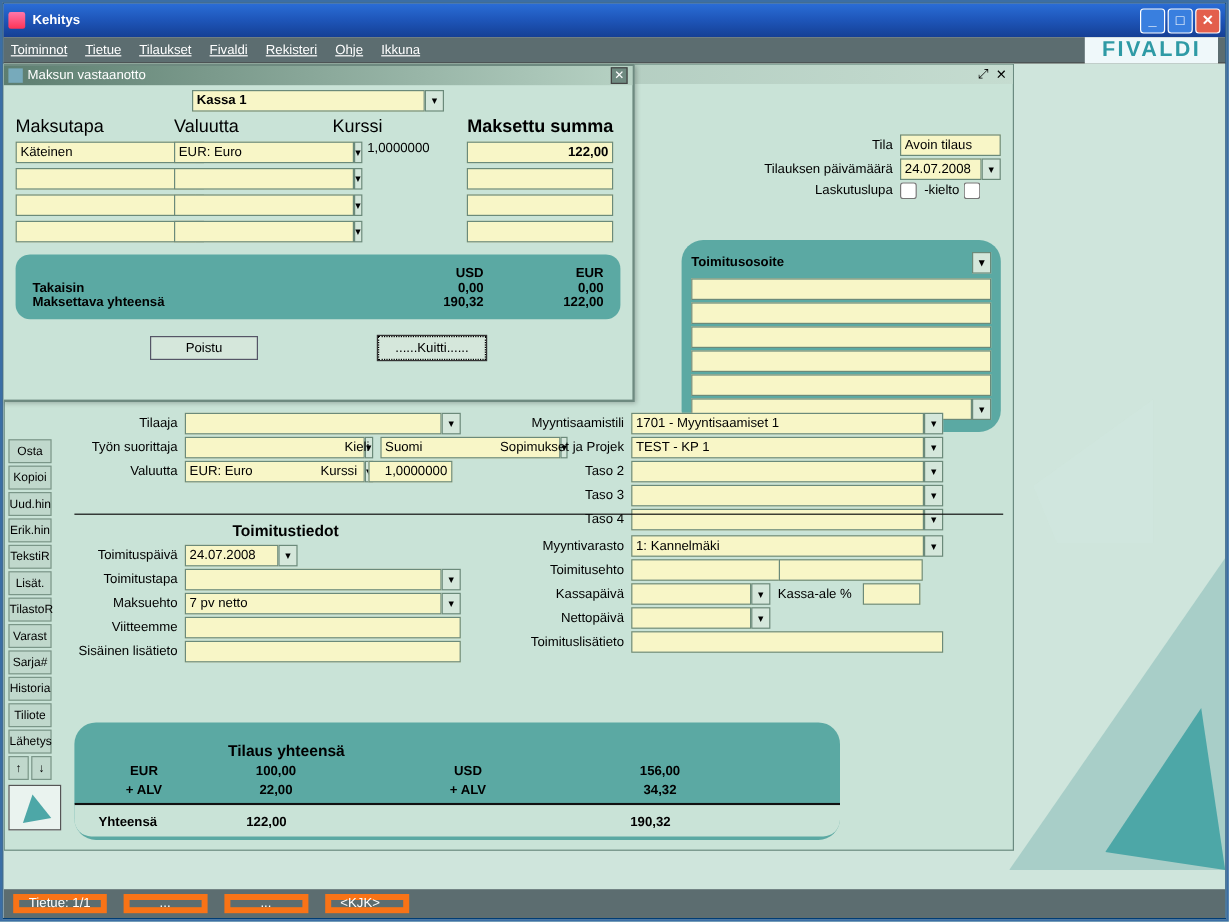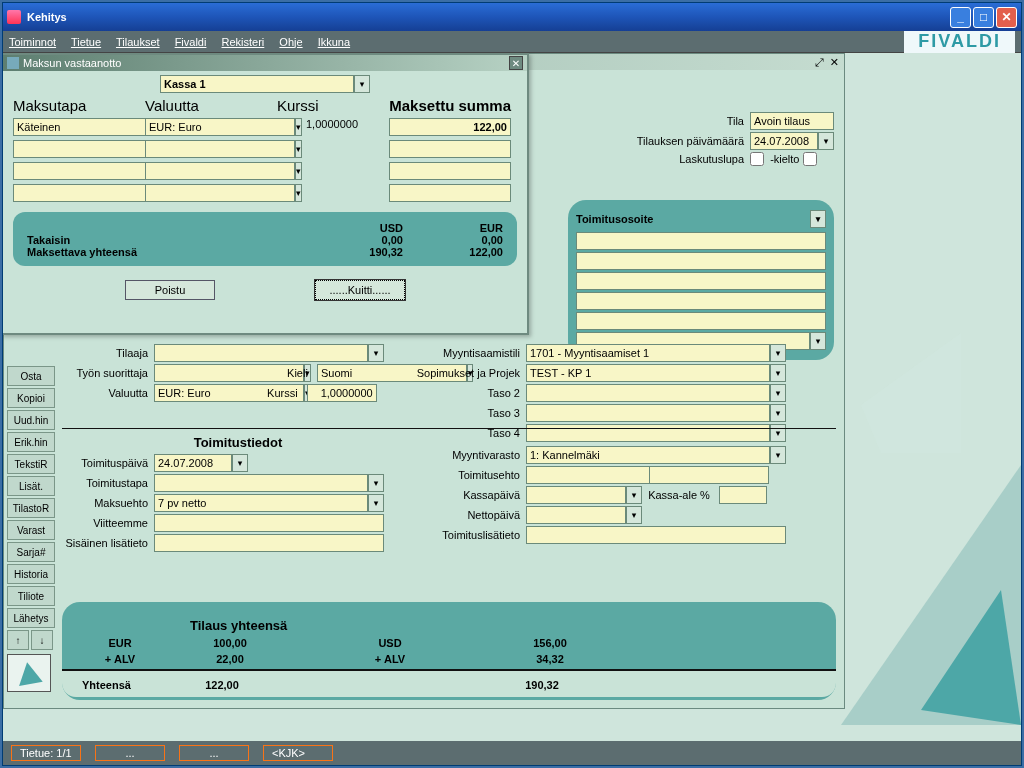--- a/index.html
+++ b/index.html
@@ -16,21 +16,21 @@
 .workarea { flex: 1; position: relative; background: #cfe5dc; overflow: hidden; }
 
 .shape1 { position: absolute; right: 0; bottom: 40px; width: 180px; height: 260px; background: #9ec8c3; clip-path: polygon(100% 0%, 100% 100%, 0% 100%); opacity: 0.8; }
 .shape2 { position: absolute; right: 0; bottom: 40px; width: 100px; height: 150px; background: #4da7a7; clip-path: polygon(80% 10%, 100% 100%, 0% 90%); }
 .shape3 { position: absolute; right: 60px; top: 280px; width: 100px; height: 120px; background: #d0e7de; clip-path: polygon(0 60%, 100% 0, 100% 100%, 20% 100%); opacity: 0.7; }
 
 .subwin { position: absolute; top: 0; left: 0; width: 842px; height: 656px; background: #c9e3d7; border: 1px solid #6b8a80; }
 .subwin-bar { height: 16px; background: linear-gradient(to right, #9ab8ab, #c5dcd0); display: flex; justify-content: flex-end; align-items: center; padding-right: 5px; gap: 6px; }
 .subwin-content { position: relative; height: calc(100% - 16px); }
 
-.sidebar { position: absolute; left: 3px; top: 296px; width: 48px; display: flex; flex-direction: column; gap: 2px; }
+.sidebar { position: absolute; left: 3px; top: 296px; width: 36px; display: flex; flex-direction: column; gap: 2px; }
 .sidebar button { background: #c0d8cc; border: 1px solid #7a9688; height: 20px; font-size: 10px; cursor: pointer; }
 .arrowpair { display: flex; gap: 2px; }
 .arrowpair button { width: 22px; height: 20px; }
 .side-logo { width: 44px; height: 38px; background: #eaf3ef; border: 1px solid #555; display: flex; align-items: center; justify-content: center; margin-top: 2px; }
 .side-logo-tri { width: 0; height: 0; border-left: 12px solid transparent; border-right: 12px solid transparent; border-bottom: 22px solid #4da7a7; transform: rotate(-10deg); }
 
 .form-area { position: absolute; left: 58px; top: 2px; right: 4px; bottom: 4px; }
 .rounded-panel { background: #5ba9a3; border-radius: 18px; padding: 10px 8px 8px 8px; }
 .field-row { display: flex; align-items: center; margin-bottom: 2px; }
 .field-row label { text-align: right; padding-right: 6px; font-size: 11px; color: #000; }
@@ -42,21 +42,21 @@
 
 .delivery { position: absolute; right: 6px; top: 128px; width: 266px; height: 160px; }
 .delivery h4 { font-size: 12px; font-weight: bold; color: #000; margin-bottom: 4px; display: flex; justify-content: space-between; align-items: center; }
 .delivery .row-in { width: 100%; }
 
 .mid-left { position: absolute; left: 0; top: 272px; width: 352px; }
 .mid-right { position: absolute; left: 354px; top: 272px; width: 420px; }
 
 .sec-h { font-weight: bold; font-size: 13px; text-align: center; margin: 6px 0 4px 0; }
 
-.totals { position: absolute; left: 0; bottom: 4px; width: 774px; height: 98px; }
+.totals { position: absolute; left: 0; bottom: 4px; width: 638px; height: 98px; }
 .tot-grid { display: grid; grid-template-columns: 100px 120px 200px 120px; row-gap: 4px; font-weight: bold; }
 .tot-grid div { text-align: center; }
 .grand-row { border-top: 2px solid #111; margin-top: 4px; padding-top: 6px; display: grid; grid-template-columns: 100px 120px 200px 120px; font-weight: bold; }
 
 .dialog { position: absolute; top: 0; left: -2px; width: 528px; height: 282px; background: #c9e3d7; border: 2px solid #6e8a80; z-index: 50; box-shadow: 2px 2px 4px rgba(0,0,0,0.25); }
 .dialog-bar { height: 16px; background: linear-gradient(to right, #5d7e70, #b7d2c4); color: #fff; display: flex; align-items: center; justify-content: space-between; padding: 0 4px; }
 .dialog-bar .xbtn { width: 14px; height: 14px; background: #6e8a80; border: 1px solid #444; color: #fff; display: flex; align-items: center; justify-content: center; font-size: 10px; cursor: pointer; }
 .dialog-body { padding: 4px 10px; }
 .dlg-center-h { text-align: center; font-weight: bold; font-size: 13px; margin-bottom: 2px; }
 .dlg-grid { display: grid; grid-template-columns: 130px 130px 110px 122px; gap: 4px 2px; margin-top: 4px; }
@@ -67,21 +67,21 @@
 .summary-box { background: #5ba9a3; border-radius: 12px; padding: 10px 14px 8px 14px; margin-top: 10px; }
 .sum-grid { display: grid; grid-template-columns: 1fr 100px 100px; }
 .sum-grid .lbl { font-weight: bold; }
 .sum-grid .num { text-align: right; font-weight: bold; }
 .sum-hd { text-align: right; font-weight: bold; font-size: 11px; }
 .dlg-btns { display: flex; justify-content: center; gap: 100px; margin-top: 14px; }
 .dlg-btns button { width: 90px; height: 20px; border: 1px solid #556; background: #d5e7db; cursor: pointer; font-size: 11px; }
 .dlg-btns button.focused { border: 1px dotted #000; outline: 1px solid #333; }
 
 .statusbar { position: absolute; bottom: 0; left: 0; right: 0; height: 24px; background: #5c6d70; color: #fff; display: flex; align-items: center; padding: 0 8px; gap: 14px; }
-.statusbar .seg { border: 1px solid #f97316; padding: 1px 8px; min-width: 70px; height: 16px; display: flex; align-items: center; }
+.statusbar .seg { border: 5px solid #f97316; padding: 1px 8px; min-width: 70px; height: 16px; display: flex; align-items: center; }
 
 .java-ico { width: 14px; height: 14px; background: linear-gradient(#f7a,#f35); border-radius: 2px; display:inline-block; }
 .tiny-ico { width: 12px; height: 12px; display: inline-block; }
 </style>
 </head>
 <body>
 
 <div class="win-outer">
   <div class="titlebar">
     <div class="title">

